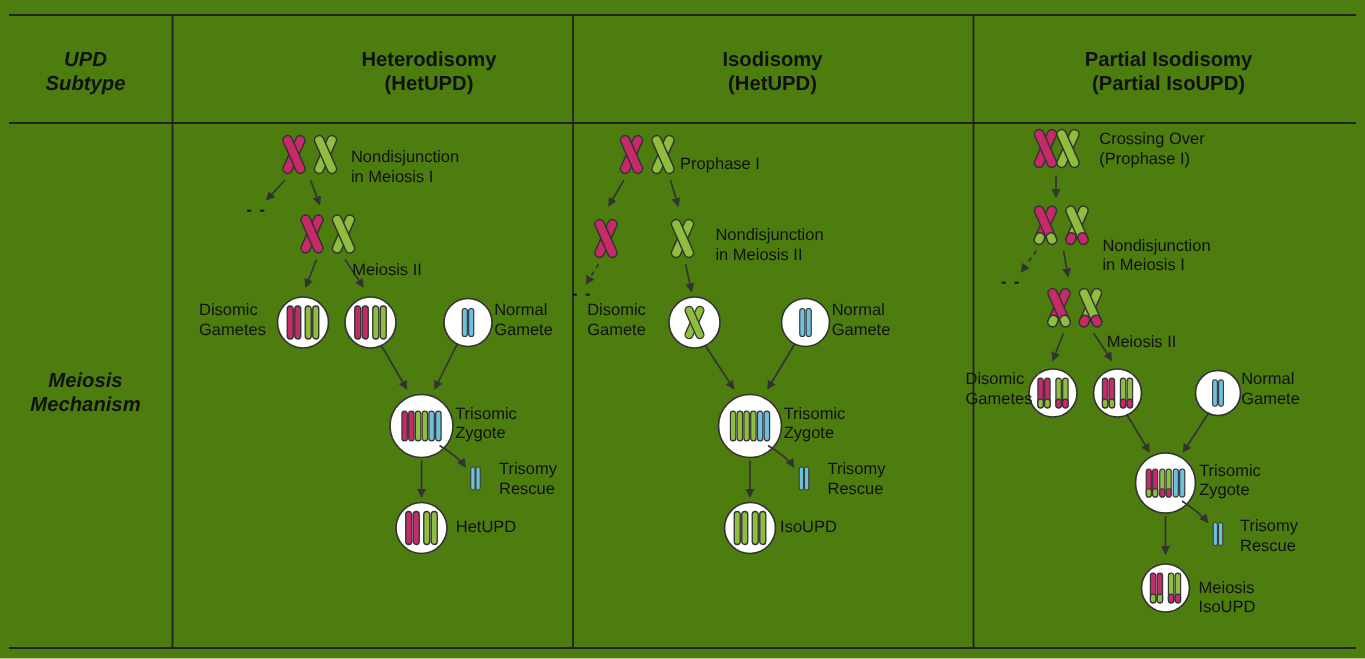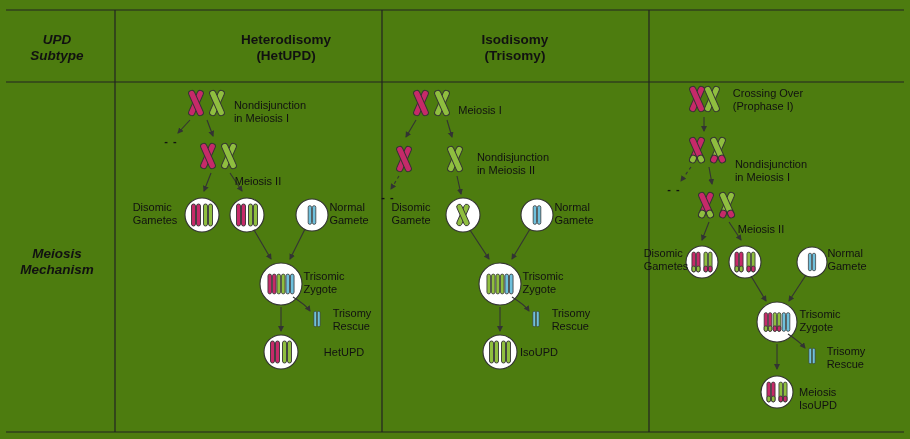--- a/index.html
+++ b/index.html
@@ -162,39 +162,41 @@
       <use href="#pprg" transform="translate(771,392) scale(0.9)" class="mat"></use>
       <use href="#ppgr" transform="translate(783,392) scale(0.9)" class="pat"></use>
     </g>
   </svg>
 
   <div class="hdr it" style="left:57px;top:48px;">UPD
 Subtype</div>
   <div class="hdr" style="left:248px;top:48px;margin-left:38px;">Heterodisomy
 (HetUPD)</div>
   <div class="hdr" style="left:515px;top:48px;">Isodisomy
-(Trisomy)</div>
+(HetUPD)</div>
+  <div class="hdr" style="left:779px;top:48px;">Partial Isodisomy
+(Partial IsoUPD)</div>
   <div class="hdr it" style="left:57px;top:262px;">Meiosis
 Mechanism</div>
 
   <div class="lbl" style="left:270px;top:112px;">Nondisjunction
 in Meiosis I</div>
   <div class="lbl" style="left:258px;top:181px;">Meiosis II</div>
   <div class="lbl" style="left:155px;top:214px;">Disomic
 Gametes</div>
   <div class="lbl" style="left:349px;top:214px;">Normal
 Gamete</div>
   <div class="lbl" style="left:324px;top:283px;">Trisomic
 Zygote</div>
   <div class="lbl" style="left:352px;top:320px;">Trisomy
 Rescue</div>
-  <div class="lbl" style="left:324px;top:352px;padding-left:40px;">HetUPD</div>
+  <div class="lbl" style="left:324px;top:352px;">HetUPD</div>
   <div class="lbl lost" style="left:171px;top:141px;">- -</div>
 
-  <div class="lbl" style="left:480px;top:110px;">Meiosis I</div>
+  <div class="lbl" style="left:480px;top:110px;">Prophase I</div>
   <div class="lbl" style="left:513px;top:164px;">Nondisjunction
 in Meiosis II</div>
   <div class="lbl" style="left:411px;top:214px;">Disomic
 Gamete</div>
   <div class="lbl" style="left:574px;top:214px;">Normal
 Gamete</div>
   <div class="lbl" style="left:543px;top:283px;">Trisomic
 Zygote</div>
   <div class="lbl" style="left:571px;top:320px;">Trisomy
 Rescue</div>

